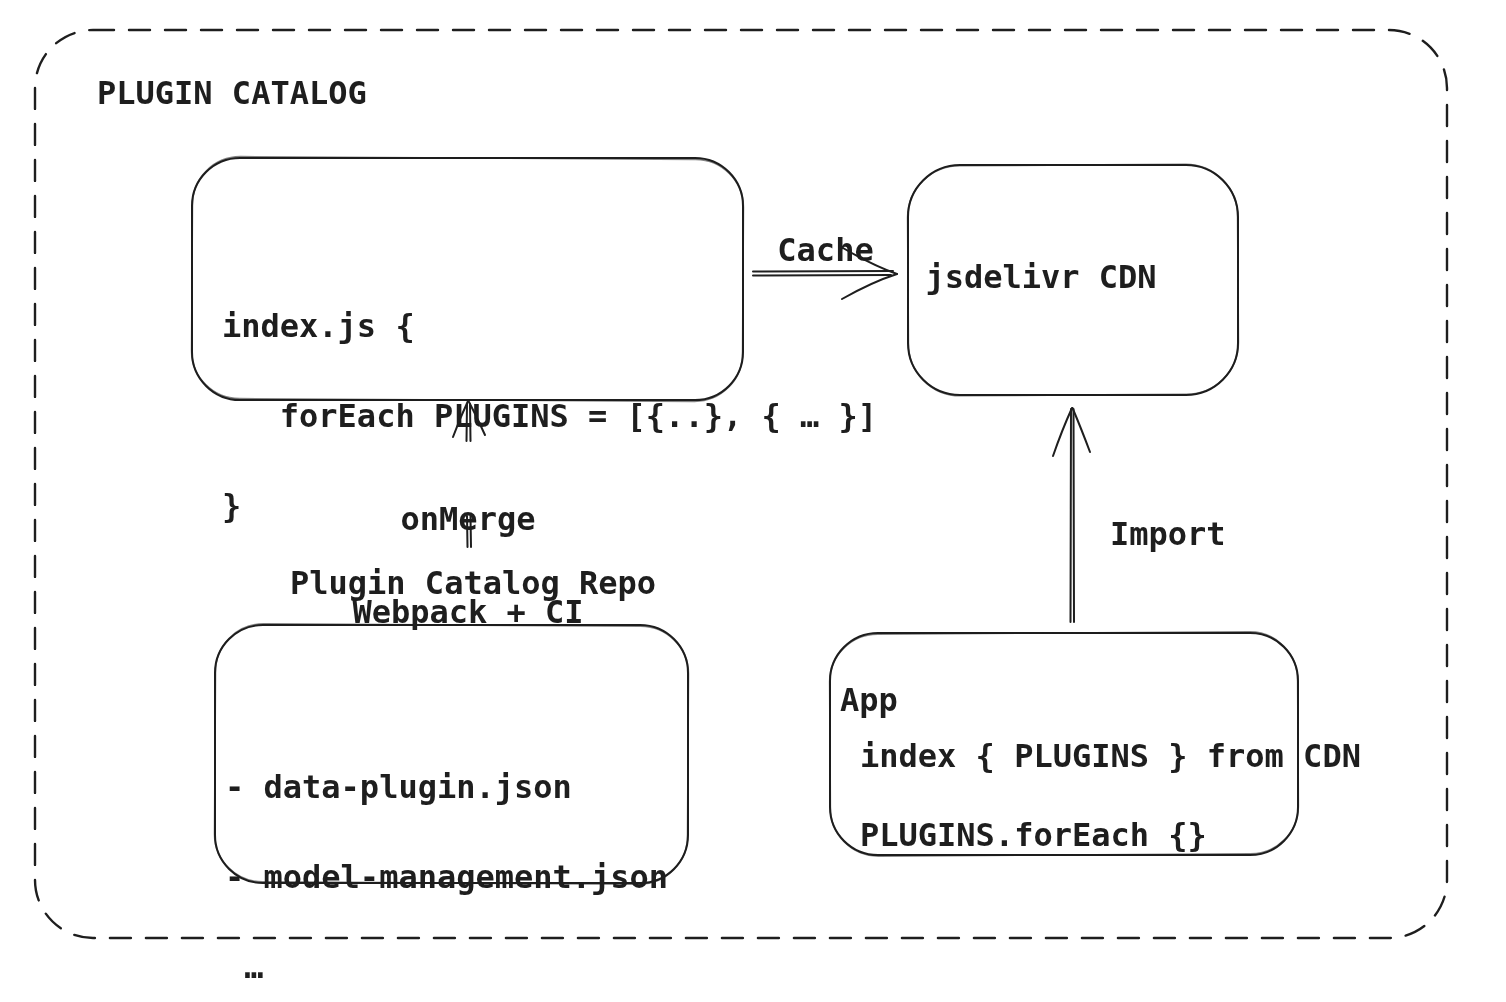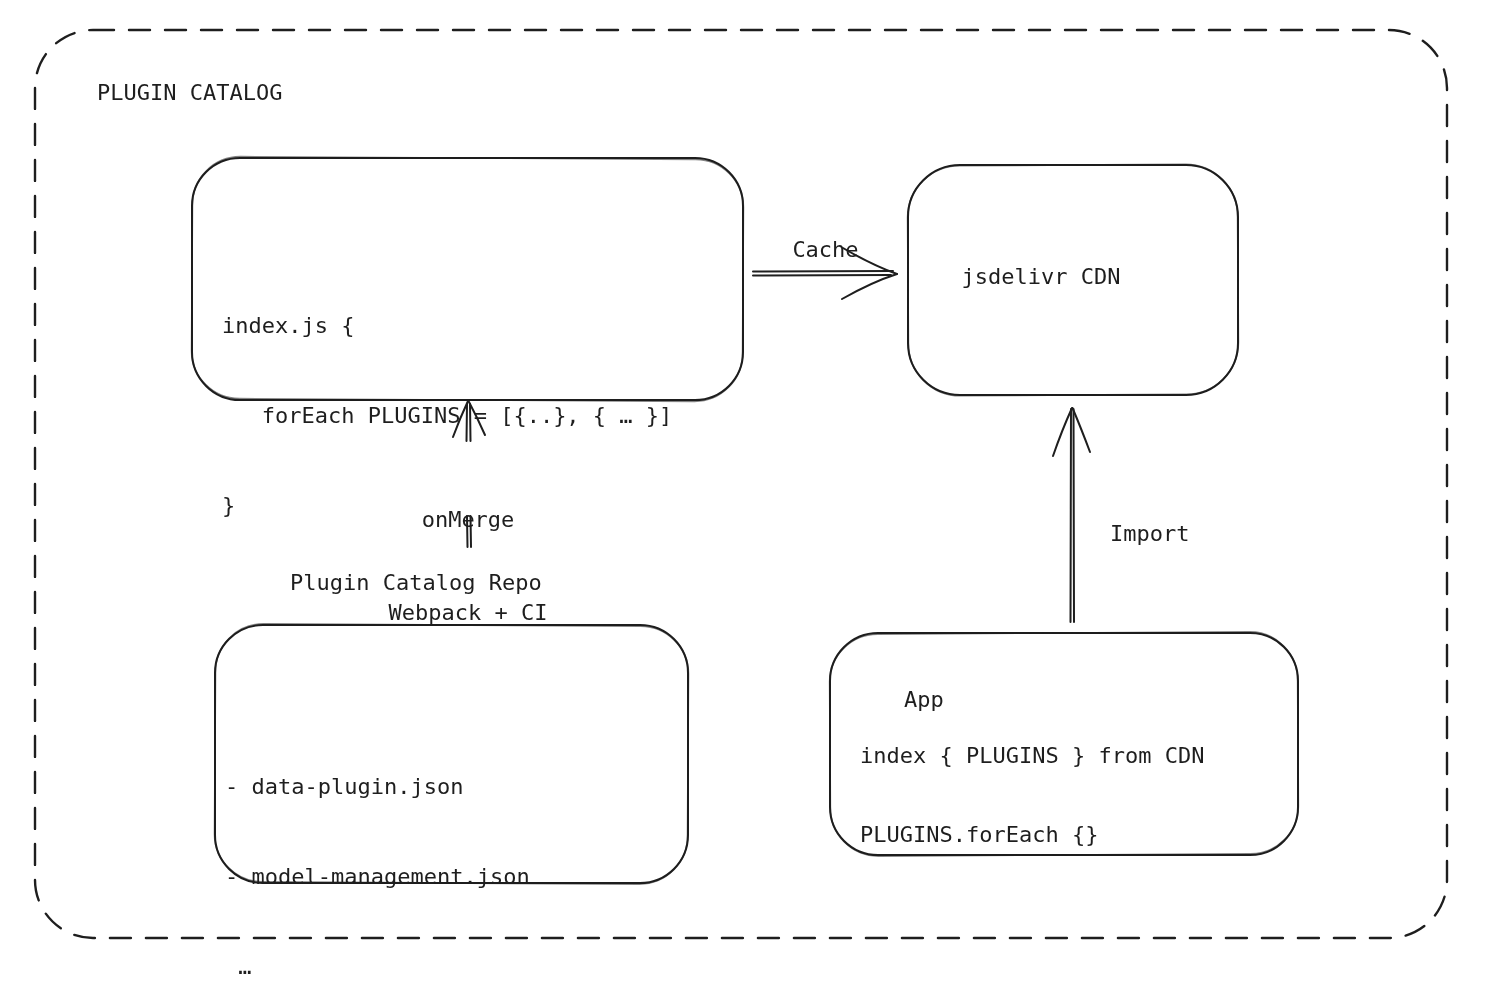--- a/index.html
+++ b/index.html
@@ -18,36 +18,36 @@
   }
   .shapes {
     position: absolute;
     left: 0;
     top: 0;
     width: 1506px;
     height: 1002px;
   }
   .t {
     position: absolute;
-    font-size: 22px;
+    font-size: 32px;
     line-height: 30px;
     white-space: pre;
     color: #1e1e1e;
-    font-weight: 400;
+    font-weight: 700;
     letter-spacing: 0px;
   }
   .frame-title { left: 97px; top: 78px; }
   .npm-title   { left: 192px; top: 193px; width: 500px; text-align: center; }
   .npm-code    { left: 222px; top: 251px; }
   .cache-label { left: 753px; top: 192px; width: 145px; text-align: center; margin-top: 43px; }
   .cdn-label   { left: 908px; top: 262px; width: 266px; text-align: center; }
   .build-label { left: 318px; top: 442px; width: 300px; text-align: center; line-height: 31px; }
   .repo-title  { left: 290px; top: 568px; }
   .repo-body   { left: 225px; top: 712px; }
-  .app-title   { left: 904px; top: 685px; }
+  .app-title   { left: 840px; top: 685px; }
   .app-import  { left: 860px; top: 741px; }
   .app-foreach { left: 860px; top: 800px; margin-top: 20px; }
   .import-label{ left: 1110px; top: 519px; }
 
   .stroke {
     stroke: #1e1e1e;
     fill: none;
     stroke-width: 2;
     stroke-linecap: round;
     stroke-linejoin: round;

